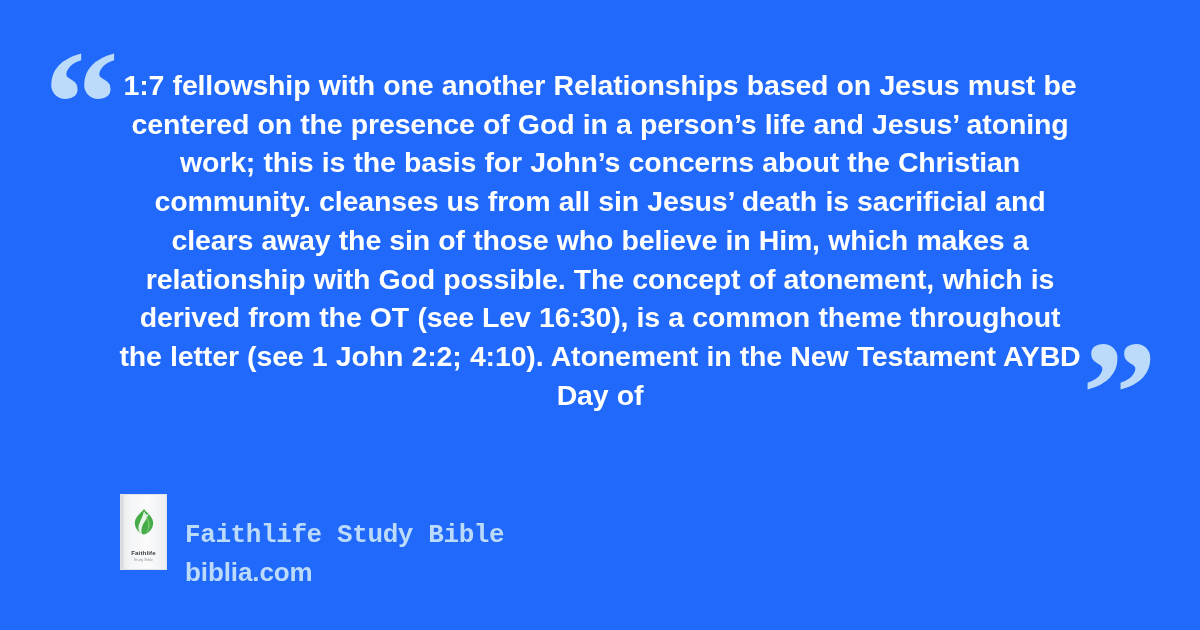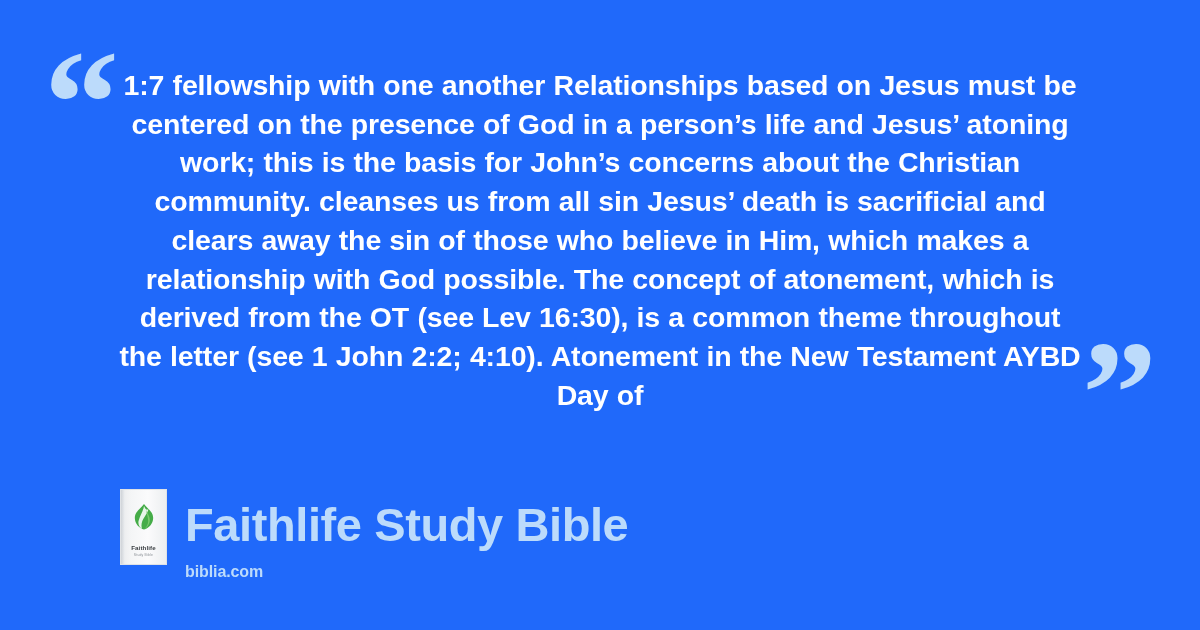--- a/index.html
+++ b/index.html
@@ -118,35 +118,35 @@
   }
 
   .brand-text {
     margin-left: 18px;
     display: flex;
     flex-direction: column;
     justify-content: center;
   }
   .brand-title {
     color: #bcdbfb;
-    font-family: Liberation Sans, sans-serif;
+    font-family: Liberation Mono, monospace;
     font-weight: 700;
-    font-size: 47px;
+    font-size: 26px;
     line-height: 44px;
     letter-spacing: -0.4px;
     margin-top: 35px;
   }
   .brand-url {
     color: #bcdbfb;
     font-family: "Liberation Sans", sans-serif;
     font-weight: 700;
-    font-size: 16px;
+    font-size: 26px;
     line-height: 28px;
     letter-spacing: -0.1px;
-    margin-top: 11px;
+    margin-top: 1px;
   }
 </style>
 </head>
 <body>
 
 <div class="poster">
 
   <div class="quote-mark quote-open">“</div>
 
   <div class="quote-block">

